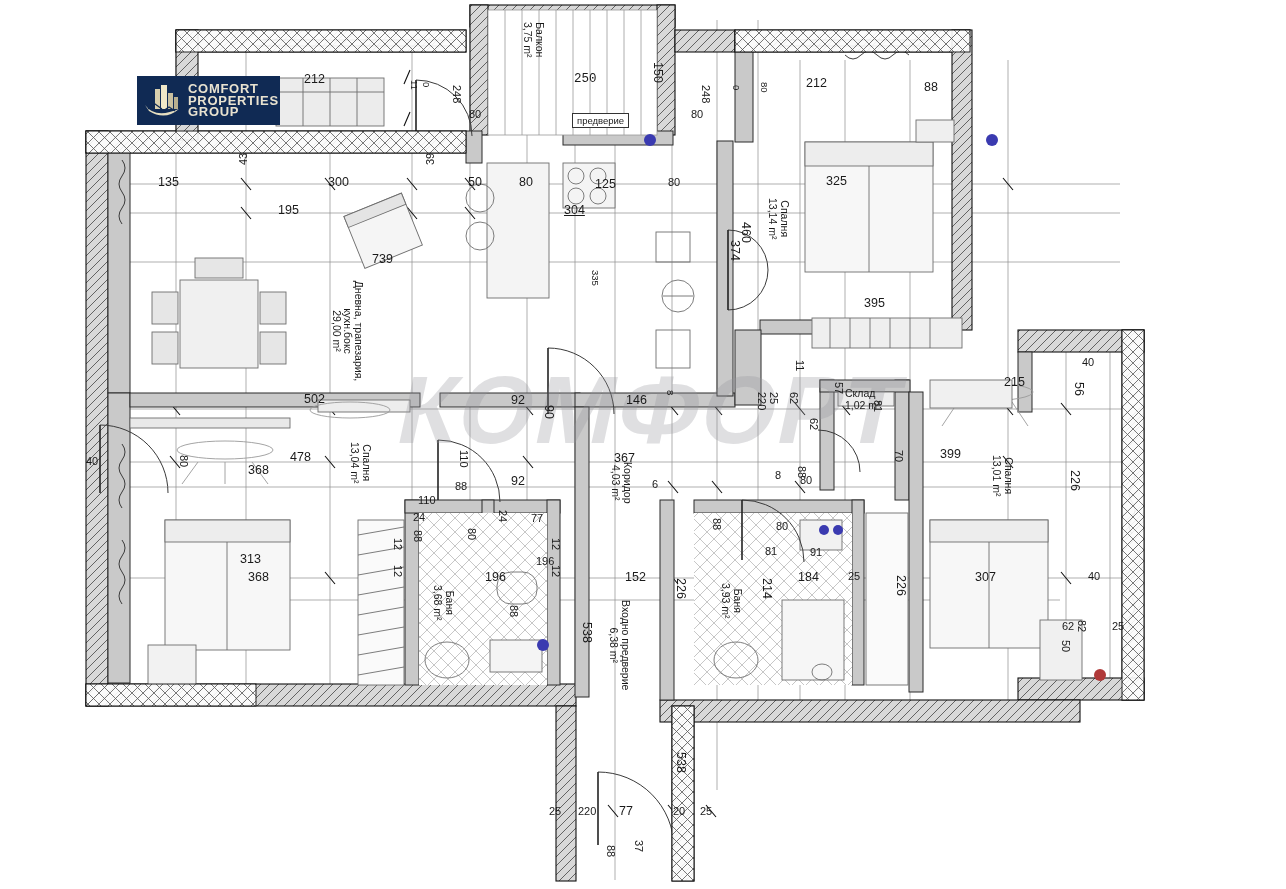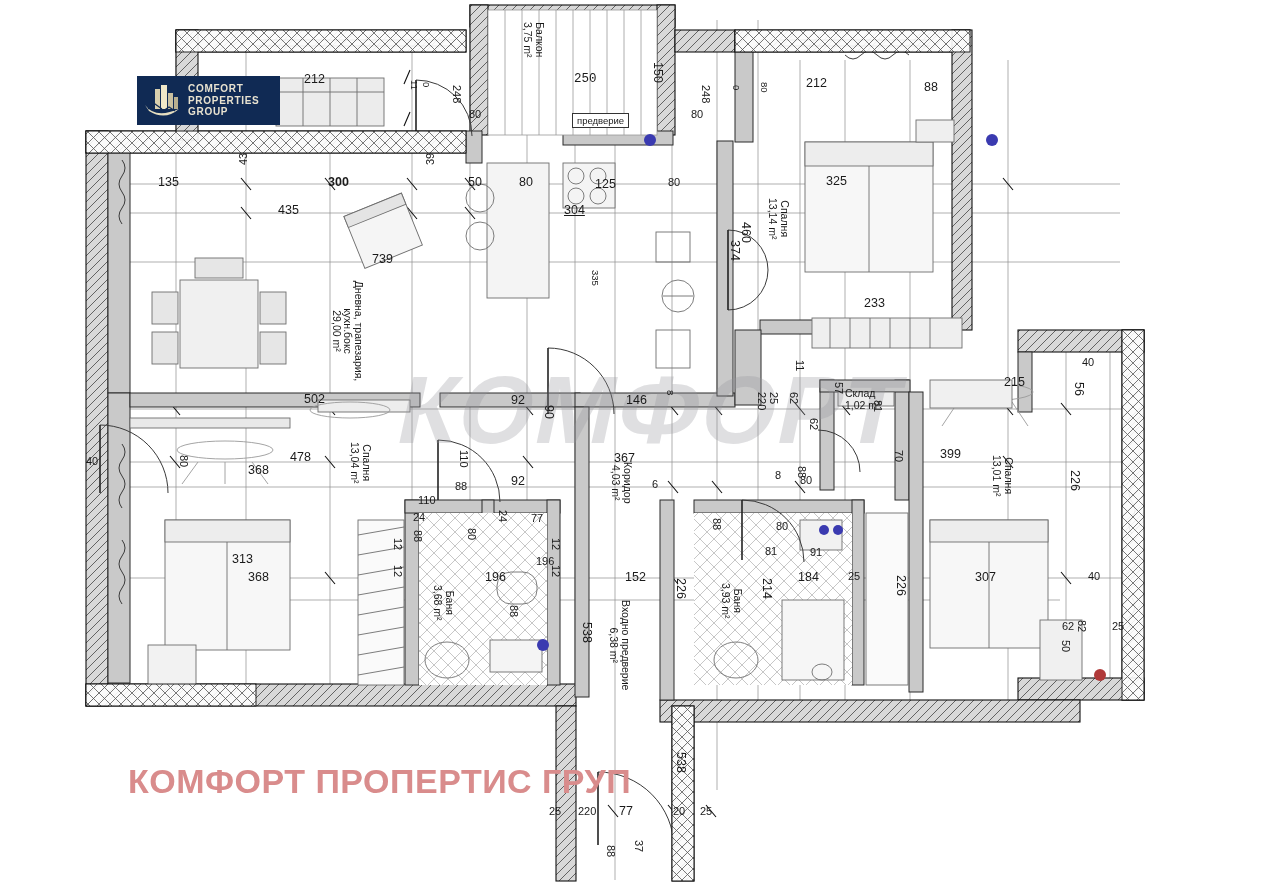--- a/index.html
+++ b/index.html
@@ -4,21 +4,21 @@
 <style>
   html,body{margin:0;padding:0;background:#ffffff;}
   body{font-family:"Liberation Sans", sans-serif;}
   #stage{position:relative;width:1286px;height:889px;background:#ffffff;overflow:hidden;}
   svg.plan{position:absolute;left:0;top:0;width:1286px;height:889px;}
 
   
   #logo{position:absolute;left:137px;top:76px;width:143px;height:49px;background:#102a54;
         display:flex;align-items:center;padding:0 6px;box-sizing:border-box;z-index:40;}
   #logo .mark{width:42px;height:40px;flex:0 0 42px;position:relative;}
-  #logo .txt{color:#e8e2d0;font-size:10px;line-height:11.5px;font-weight:bold;letter-spacing:.7px;
+  #logo .txt{color:#e8e2d0;font-size:13px;line-height:11.5px;font-weight:bold;letter-spacing:.7px;
              font-family:"Liberation Sans",sans-serif;padding-left:3px;}
 
   
   #wm-center{position:absolute;left:400px;top:355px;width:500px;height:110px;z-index:5;
         font-size:96px;font-weight:bold;color:rgba(150,150,155,.30);letter-spacing:2px;
         transform:skewX(-12deg);white-space:nowrap;overflow:hidden;font-family:"Liberation Sans",sans-serif;}
   #wm-bottom{position:absolute;left:128px;top:762px;z-index:40;font-size:34px;font-weight:bold;
         color:#d98c8c;letter-spacing:.5px;white-space:nowrap;font-family:"Liberation Sans",sans-serif;}
 
   
@@ -322,21 +322,20 @@
       </svg>
     </div>
     <div class="txt">
       <div>COMFORT</div>
       <div>PROPERTIES</div>
       <div>GROUP</div>
     </div>
   </div>
 
   <div id="wm-center">КОМФОРТ</div>
-  <div id="wm-bottom">КОМФОРТ ПРОПЕРТИС ГРУП</div>
 
   <div class="lbl room rot90" style="left:545px;top:22px;">
     <div>Балкон</div>
     <div>3,75 m²</div>
   </div>
 
   <div class="lbl room rot90" style="left:364px;top:272px;">
     <div style="width:118px;white-space:normal;text-align:center;line-height:11px;">Дневна, трапезария, кухн.бокс</div>
     <div>29,00 m²</div>
   </div>
@@ -391,35 +390,35 @@
   <div class="lbl dim sm rot90" style="left:712px;top:85px;">248</div>
   <div class="lbl dim sm" style="left:691px;top:108px;">80</div>
   <div class="lbl dim" style="left:806px;top:76px;">212</div>
   <div class="lbl dim" style="left:924px;top:80px;">88</div>
   <div class="lbl dim xs rot90" style="left:742px;top:85px;">0</div>
   <div class="lbl dim xs rot90" style="left:432px;top:82px;">0</div>
   <div class="lbl dim xs rot90" style="left:770px;top:82px;">80</div>
   <div class="lbl dim xs rot90" style="left:420px;top:80px;">11</div>
 
   <div class="lbl dim" style="left:158px;top:175px;">135</div>
-  <div class="lbl dim" style="left:328px;top:175px;font-weight:bold;">300</div>
-  <div class="lbl dim" style="left:278px;top:203px;">435</div>
+  <div class="lbl dim" style="left:328px;top:175px;">300</div>
+  <div class="lbl dim" style="left:278px;top:203px;">195</div>
   <div class="lbl dim" style="left:372px;top:252px;">739</div>
   <div class="lbl dim" style="left:468px;top:175px;">50</div>
   <div class="lbl dim" style="left:519px;top:175px;">80</div>
   <div class="lbl dim" style="left:595px;top:177px;">125</div>
   <div class="lbl dim" style="left:564px;top:203px;text-decoration:underline;">304</div>
   <div class="lbl dim sm" style="left:668px;top:176px;">80</div>
   <div class="lbl dim sm rot-90" style="left:237px;top:165px;">43</div>
   <div class="lbl dim sm rot-90" style="left:424px;top:165px;">39</div>
 
   <div class="lbl dim" style="left:826px;top:174px;">325</div>
   <div class="lbl dim rot90" style="left:753px;top:222px;">460</div>
   <div class="lbl dim rot90" style="left:742px;top:240px;">374</div>
-  <div class="lbl dim" style="left:864px;top:296px;">233</div>
+  <div class="lbl dim" style="left:864px;top:296px;">395</div>
 
   <div class="lbl dim" style="left:304px;top:392px;">502</div>
   <div class="lbl dim" style="left:290px;top:450px;">478</div>
   <div class="lbl dim" style="left:248px;top:463px;">368</div>
   <div class="lbl dim" style="left:626px;top:393px;">146</div>
   <div class="lbl dim" style="left:511px;top:393px;">92</div>
   <div class="lbl dim rot90" style="left:556px;top:405px;">90</div>
   <div class="lbl dim" style="left:511px;top:474px;">92</div>
   <div class="lbl dim" style="left:614px;top:451px;">367</div>
   <div class="lbl dim" style="left:1004px;top:375px;">215</div>
@@ -431,21 +430,21 @@
   <div class="lbl dim sm" style="left:86px;top:455px;">40</div>
   <div class="lbl dim sm" style="left:1082px;top:356px;">40</div>
   <div class="lbl dim sm" style="left:1088px;top:570px;">40</div>
   <div class="lbl dim sm rot90" style="left:800px;top:392px;">62</div>
   <div class="lbl dim sm rot90" style="left:820px;top:418px;">62</div>
   <div class="lbl dim sm" style="left:775px;top:469px;">8</div>
   <div class="lbl dim sm" style="left:652px;top:478px;">6</div>
   <div class="lbl dim sm rot90" style="left:808px;top:466px;">88</div>
   <div class="lbl dim sm" style="left:800px;top:474px;">80</div>
 
-  <div class="lbl dim" style="left:232px;top:552px;">313</div>
+  <div class="lbl dim" style="left:240px;top:552px;">313</div>
   <div class="lbl dim" style="left:248px;top:570px;">368</div>
   <div class="lbl dim" style="left:485px;top:570px;">196</div>
   <div class="lbl dim" style="left:625px;top:570px;">152</div>
   <div class="lbl dim" style="left:774px;top:570px;margin-left:24px;">184</div>
   <div class="lbl dim" style="left:975px;top:570px;">307</div>
   <div class="lbl dim rot90" style="left:688px;top:578px;">226</div>
   <div class="lbl dim rot90" style="left:908px;top:575px;">226</div>
   <div class="lbl dim rot90" style="left:774px;top:578px;">214</div>
   <div class="lbl dim sm" style="left:765px;top:545px;">81</div>
   <div class="lbl dim sm" style="left:810px;top:546px;">91</div>

